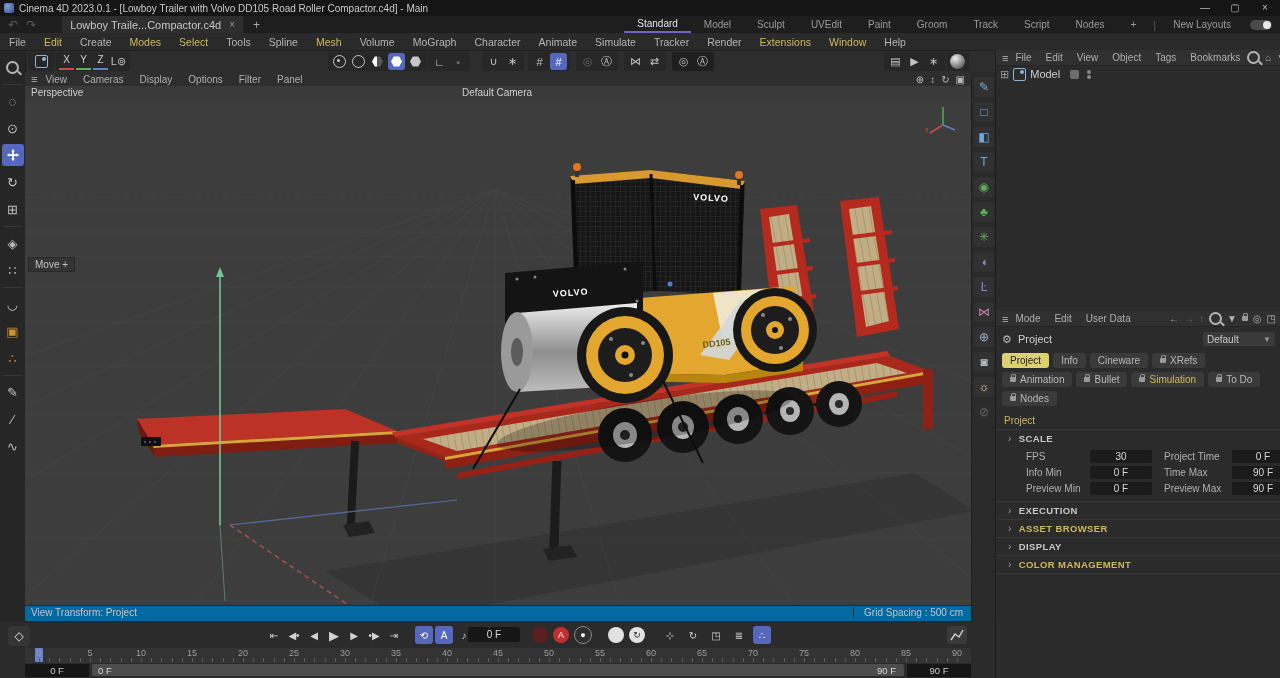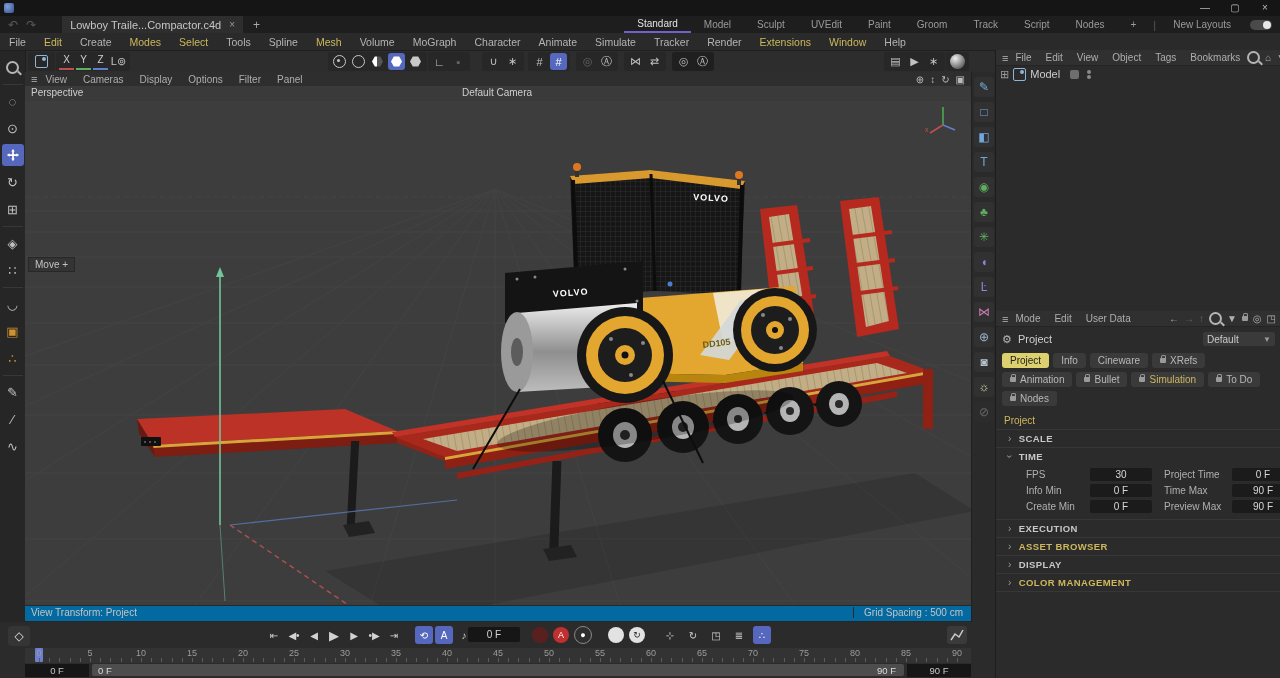--- a/index.html
+++ b/index.html
@@ -118,20 +118,21 @@
   .rangebox{width:64px;height:13px;background:#161616;color:#c8c8c8;font-size:9.5px;text-align:center;line-height:13px;}
   .rangebar{flex:1;height:12px;background:#4d4d4d;border-radius:2px;margin:0 3px;display:flex;align-items:center;color:#dcdcdc;font-size:9.5px;}
   .rangebar .rs{margin-left:6px;}
   .rangebar .re{margin-left:auto;margin-right:8px;}
 </style>
 </head>
 <body>
 
 <div id="titlebar" class="abs">
   <span class="appicon"></span>
+  <span class="title">Cinema 4D 2023.0.1 - [Lowboy Trailer with Volvo DD105 Road Roller Compactor.c4d] - Main</span>
   <div class="wincontrols">
     <span class="winbtn">—</span>
     <span class="winbtn">▢</span>
     <span class="winbtn">×</span>
   </div>
 </div>
 
 <div id="tabrow" class="abs">
   <span class="histbtn">↶</span>
   <span class="histbtn">↷</span>
@@ -602,34 +603,30 @@
     <span class="atab">
         <span class="lock"></span>
         <span>Nodes</span>
       </span>
   </div>
   <div class="sectitle">Project</div>
   <div class="secrow">
     <span class="chev">›</span>
     <span>SCALE</span>
   </div>
-  <div class="secrow">
-    <span class="chev open">›</span>
-    <span>TIME</span>
-  </div>
   <div class="fieldgrid">
     <span class="flabel">FPS</span>
     <span class="finput">30</span>
     <span class="flabel" style="padding-left:8px">Project Time</span>
     <span class="finput">0 F</span>
     <span class="flabel">Info Min</span>
     <span class="finput">0 F</span>
     <span class="flabel" style="padding-left:8px">Time Max</span>
     <span class="finput">90 F</span>
-    <span class="flabel">Create Min</span>
+    <span class="flabel">Preview Min</span>
     <span class="finput">0 F</span>
     <span class="flabel" style="padding-left:8px">Preview Max</span>
     <span class="finput">90 F</span>
   </div>
   <div class="secrow">
     <span class="chev">›</span>
     <span>EXECUTION</span>
   </div>
   <div class="secrow yellow">
     <span class="chev">›</span>

